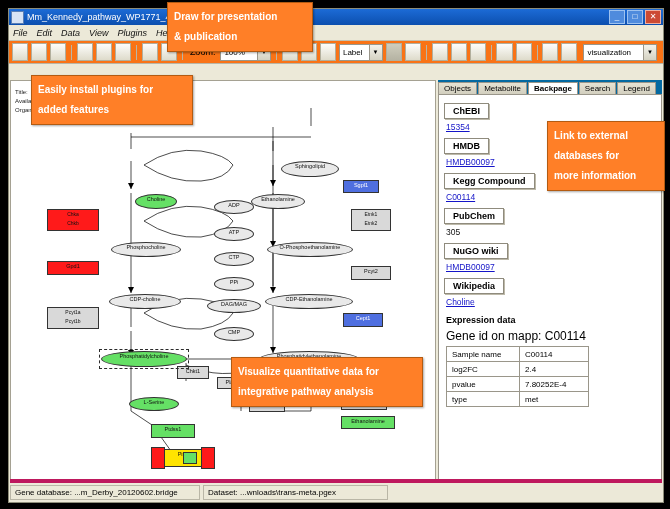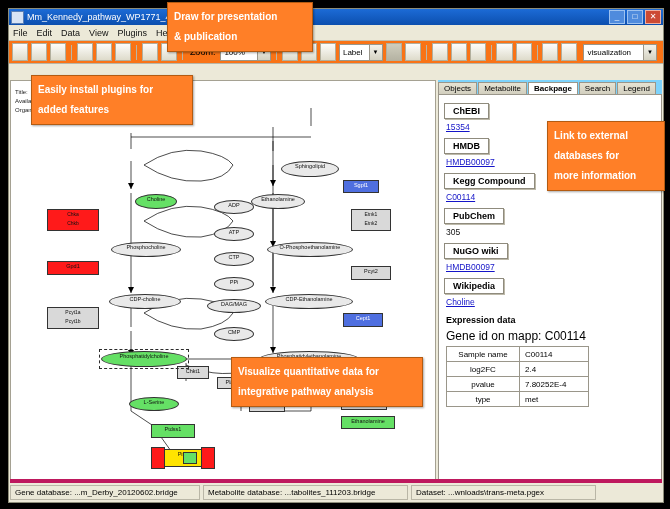--- a/index.html
+++ b/index.html
@@ -6,49 +6,49 @@
   body{width:670px;height:509px;overflow:hidden;font-family:"Liberation Sans",sans-serif;}
   #app{position:absolute;left:8px;top:8px;width:654px;height:493px;background:#ece9d8;border:1px solid #8d8d7a;box-shadow:0 0 0 1px #000;}
   
   .titlebar{height:16px;background:linear-gradient(#1c6bd6,#0c4fae);display:flex;align-items:center;padding:0 2px;}
   .tb-ico{width:11px;height:11px;background:#d8e4f5;border:1px solid #5a7fb5;margin-right:3px;}
   .tb-title{color:#fff;font-size:9px;flex:1;white-space:nowrap;overflow:hidden;}
   .tb-btns{display:flex;gap:2px;}
   .tb-btn{width:14px;height:12px;background:#4f8bdd;border:1px solid #9dc2f0;color:#fff;font-size:8px;line-height:11px;text-align:center;}
   .tb-btn.close{background:#cc4a33;border-color:#f0b0a0;}
   
-  .menubar{height:15px;background:#ece9d8;border-bottom:1px solid #c3c0b0;display:flex;align-items:center;padding-left:4px;gap:9px;}
+  .menubar{height:15px;background:#ece9d8;border-bottom:1px solid #c3c0b0;display:flex;align-items:center;padding-left:4px;gap:9px;font-style:italic;}
   .menubar span{font-size:9px;color:#111;}
   
   .toolbar{height:22px;background:#f97316;border-bottom:1px solid #b9b6a6;display:flex;align-items:center;padding:0 3px;gap:3px;}
   .tool{width:16px;height:16px;border:1px solid #b2ae9c;background:linear-gradient(#fdfdfb,#dedbcb);display:inline-block;position:relative;}
   .tool.dark{background:linear-gradient(#cfcdbd,#b5b3a3);}
   .sep{width:1px;height:15px;background:#b9b6a6;margin:0 2px;}
   .zoomlbl{font-size:9px;margin:0 2px;}
   .combo{height:15px;border:1px solid #9a968a;background:#fff;font-size:8px;display:flex;align-items:center;padding-left:3px;position:relative;}
   .combo .arrow{position:absolute;right:0;top:0;width:12px;height:100%;background:linear-gradient(#f3f2ec,#d5d2c2);border-left:1px solid #9a968a;display:flex;align-items:center;justify-content:center;font-size:6px;}
   
   .split{position:absolute;top:71px;left:1px;right:1px;bottom:22px;display:flex;}
   .canvaswrap{position:relative;width:424px;background:#fff;border:1px solid #a5a192;overflow:hidden;}
-  .sidepanel{flex:1;margin-left:2px;background:#7dd3fc;display:flex;flex-direction:column;}
+  .sidepanel{flex:1;margin-left:2px;background:#0369a1;display:flex;flex-direction:column;}
   
   .canv-lab{position:absolute;font-size:6px;color:#222;}
   
   .tabs{display:flex;height:14px;align-items:flex-end;}
   .tab{font-size:8px;padding:1px 5px;border:1px solid #9a968a;border-bottom:none;background:linear-gradient(#e6e3d3,#d2cfbf);margin-right:1px;}
   .tab.active{background:#fff;font-weight:bold;}
   .panelbody{flex:1;background:#fff;border:1px solid #9a968a;overflow:hidden;position:relative;padding:4px 5px;}
   .sec-head{display:inline-block;border:1px solid #8f8b7d;background:#fff;font-weight:bold;font-size:9px;padding:2px 8px;margin-top:4px;box-shadow:1px 1px 0 #bdb9a9;}
   .sec-val{font-size:8.5px;margin:3px 0 2px 2px;color:#111;}
   .sec-link{font-size:8.5px;margin:3px 0 2px 2px;color:#1414c8;text-decoration:underline;}
   .exp-title{font-weight:bold;font-size:9px;margin:8px 0 4px 2px;}
   .geneid{font-size:12px;margin:2px 0 3px 2px;}
   table.exp{border-collapse:collapse;font-size:8px;margin-left:2px;}
   table.exp td{border:1px solid #9a968a;padding:2px 5px;height:10px;}
-  table.exp td.k{width:62px;text-align:center;}
+  table.exp td.k{width:62px;}
   table.exp td.v{width:58px;}
   
   .statusbar{position:absolute;left:1px;right:1px;bottom:1px;height:18px;background:#ece9d8;border-top:4px solid #be185d;display:flex;align-items:center;font-size:8px;}
   .statusbar .cell{border:1px solid #b9b6a6;height:13px;display:flex;align-items:center;padding:0 4px;margin-right:3px;background:#ece9d8;}
   
   .node{position:absolute;font-size:5.5px;text-align:center;line-height:9px;border:1px solid #333;color:#111;}
   .ell{border-radius:50%;background:#e9e9e9;}
   .rect{background:#d9d9d9;}
   .green{background:#65e065;}
   .red{background:#ff1a1a;}
@@ -266,21 +266,20 @@
             <td class="v">met</td>
           </tr>
         </tbody>
           </table>
       </div>
     </div>
   </div>
 
   <div class="statusbar">
     <div class="cell" style="width:180px">Gene database: ...m_Derby_20120602.bridge</div>
-    <div class="cell" style="width:195px">Metabolite database: ...tabolites_111203.bridge</div>
     <div class="cell" style="width:175px">Dataset: ...wnloads\trans-meta.pgex</div>
   </div>
 
   <div class="callout" style="left:158px;top:-7px;width:132px;white-space:pre-line">Draw for presentation
 &amp; publication</div>
   <div class="callout" style="left:22px;top:66px;width:148px;white-space:pre-line">Easily install plugins for
 added features</div>
   <div class="callout" style="left:538px;top:112px;width:104px;white-space:pre-line">Link  to external
 databases  for
 more information</div>

